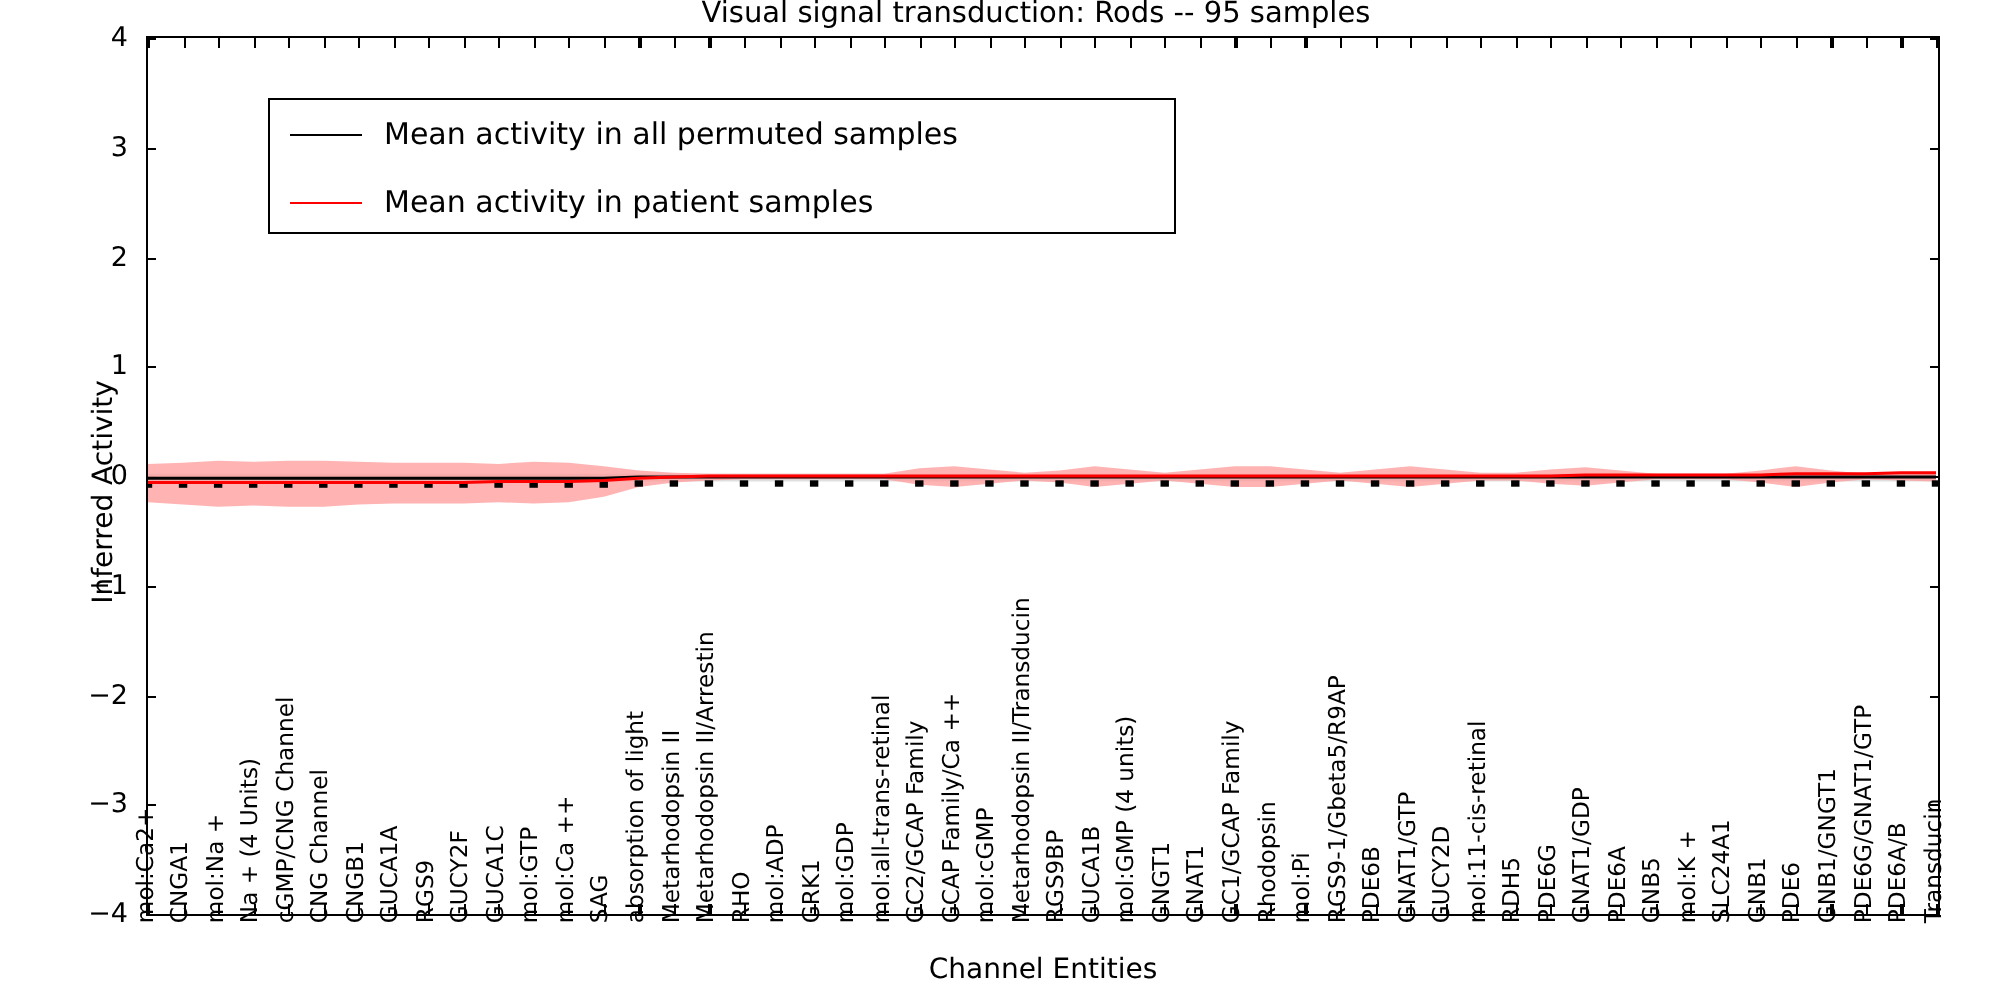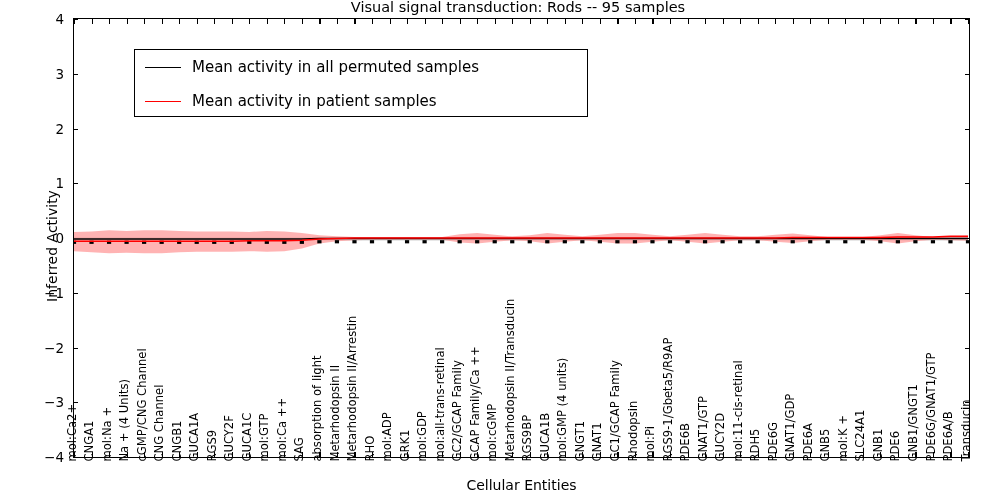--- a/index.html
+++ b/index.html
@@ -165,21 +165,21 @@
   }
 </style>
 </head>
 <body>
 
 <div id="figure">
 
   <div id="chart-title">Visual signal transduction: Rods -- 95 samples</div>
 
   <div id="ylabel">Inferred Activity</div>
-  <div id="xlabel">Cellular Entities</div>
+  <div id="xlabel">Channel Entities</div>
 
   <div id="ytick-wrap">
       <div class="ytick-item" style="top: 457px;">−4</div>
       <div class="ytick-mark" style="top: 457px;"></div>
       <div class="ytick-mark-right" style="top: 457px;"></div>
       <div class="ytick-item" style="top: 402.25px;">−3</div>
       <div class="ytick-mark" style="top: 402.25px;"></div>
       <div class="ytick-mark-right" style="top: 402.25px;"></div>
       <div class="ytick-item" style="top: 347.5px;">−2</div>
       <div class="ytick-mark" style="top: 347.5px;"></div>

